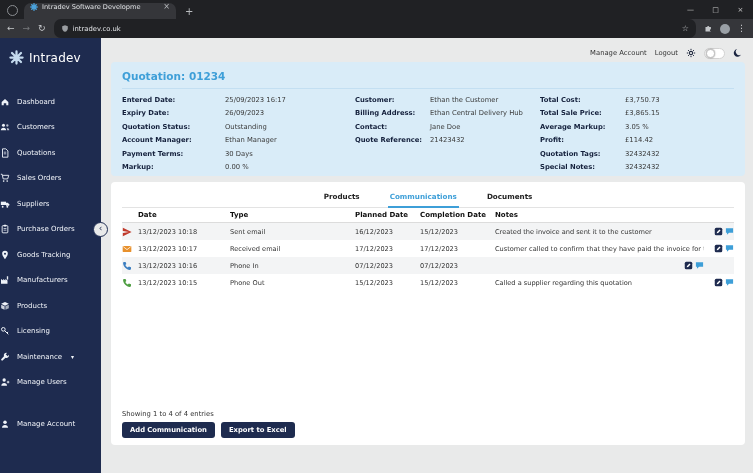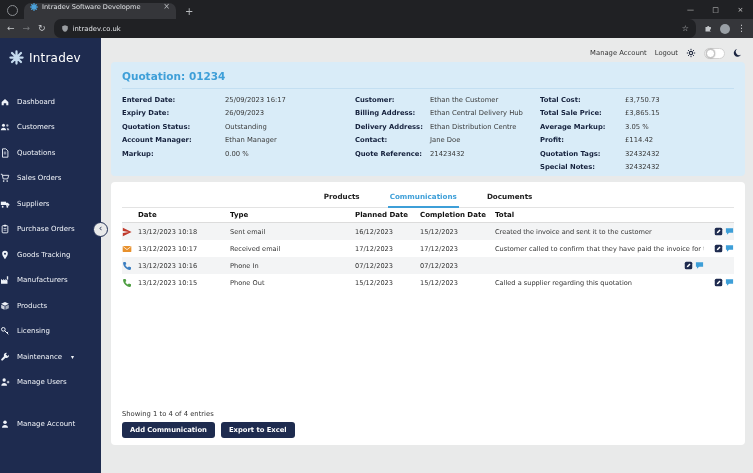--- a/index.html
+++ b/index.html
@@ -255,36 +255,36 @@
             </div>
           <div class="q-row">
               <span class="q-label">Quotation Status:</span>
               <span class="q-value">Outstanding</span>
             </div>
           <div class="q-row">
               <span class="q-label">Account Manager:</span>
               <span class="q-value">Ethan Manager</span>
             </div>
           <div class="q-row">
+              <span class="q-label">Payment Terms:</span>
+              <span class="q-value">30 Days</span>
+            </div>
+          <div class="q-row">
               <span class="q-label">Markup:</span>
               <span class="q-value">0.00 %</span>
             </div>
         </div>
         <div class="q-col q-col2">
           <div class="q-row">
               <span class="q-label">Customer:</span>
               <span class="q-value">Ethan the Customer</span>
             </div>
           <div class="q-row">
               <span class="q-label">Billing Address:</span>
               <span class="q-value">Ethan Central Delivery Hub</span>
-            </div>
-          <div class="q-row">
-              <span class="q-label">Delivery Address:</span>
-              <span class="q-value">Ethan Distribution Centre</span>
             </div>
           <div class="q-row">
               <span class="q-label">Contact:</span>
               <span class="q-value">Jane Doe</span>
             </div>
           <div class="q-row">
               <span class="q-label">Quote Reference:</span>
               <span class="q-value">21423432</span>
             </div>
         </div>
@@ -323,21 +323,21 @@
         <span class="tabbtn active">Communications</span>
         <span class="tabbtn">Documents</span>
       </div>
 
       <div class="trow thead">
         <span class="tcell"></span>
         <span class="tcell">Date</span>
         <span class="tcell">Type</span>
         <span class="tcell">Planned Date</span>
         <span class="tcell">Completion Date</span>
-        <span class="tcell">Total</span>
+        <span class="tcell">Notes</span>
         <span class="tcell"></span>
       </div>
 
       <div class="trow striped">
         <span class="icon-cell">
             <svg viewBox="0 0 12 12" width="10" height="10">
               <path d="M1 11 11.5 6 1 1v3.8L8.2 6 1 7.2z" fill="#c0392b"></path>
             </svg>
           </span>
         <span class="tcell">13/12/2023 10:18</span>

